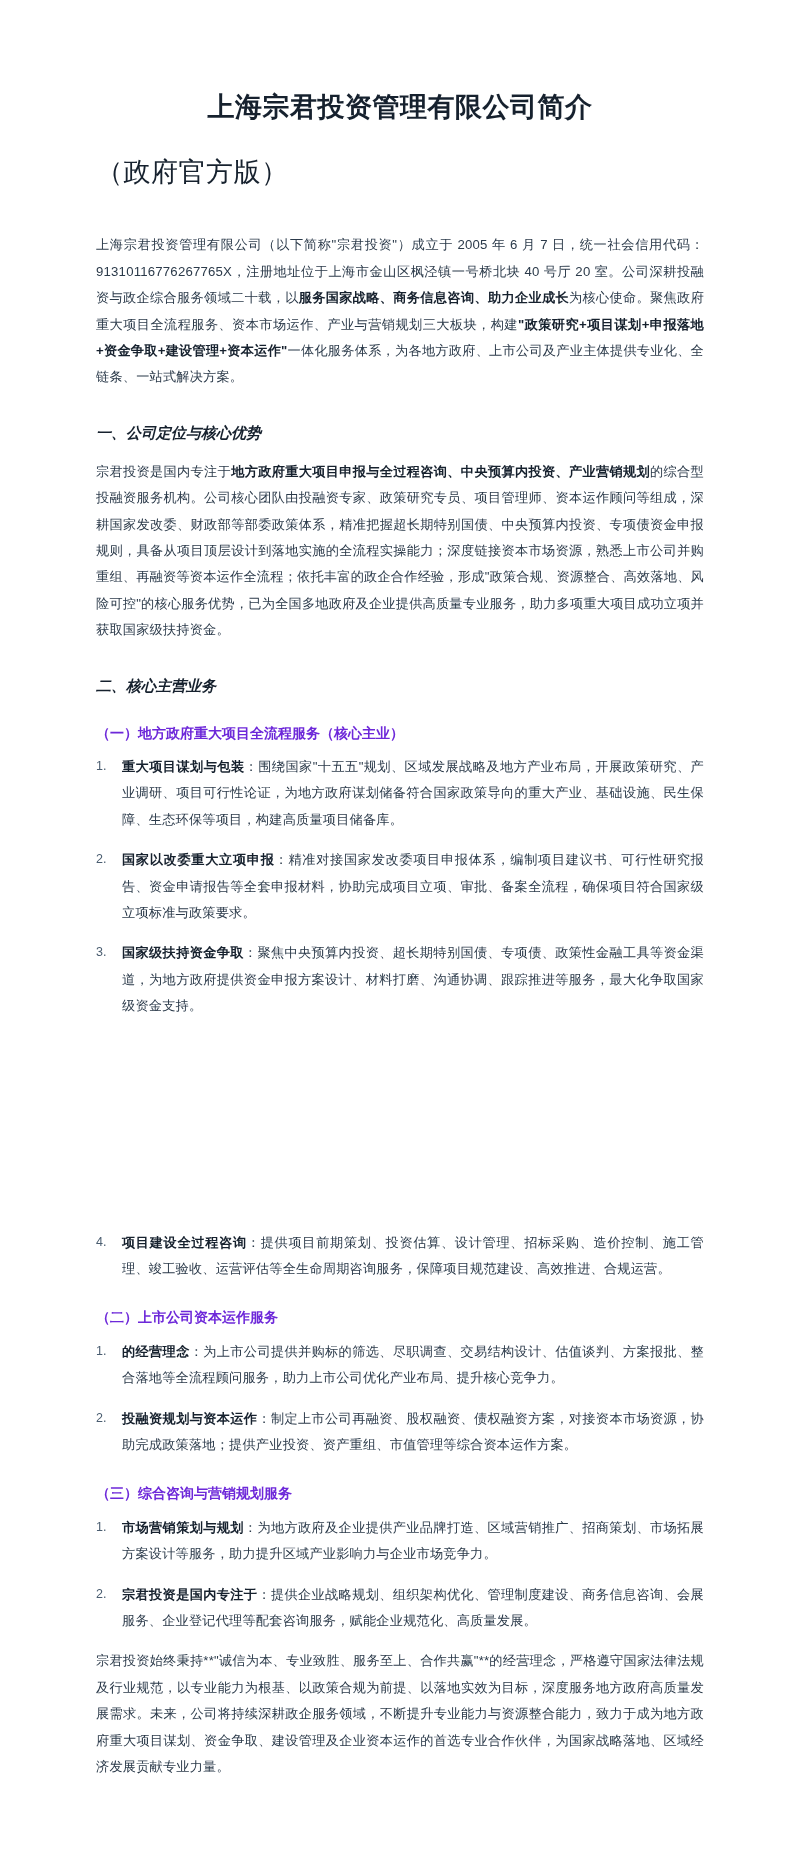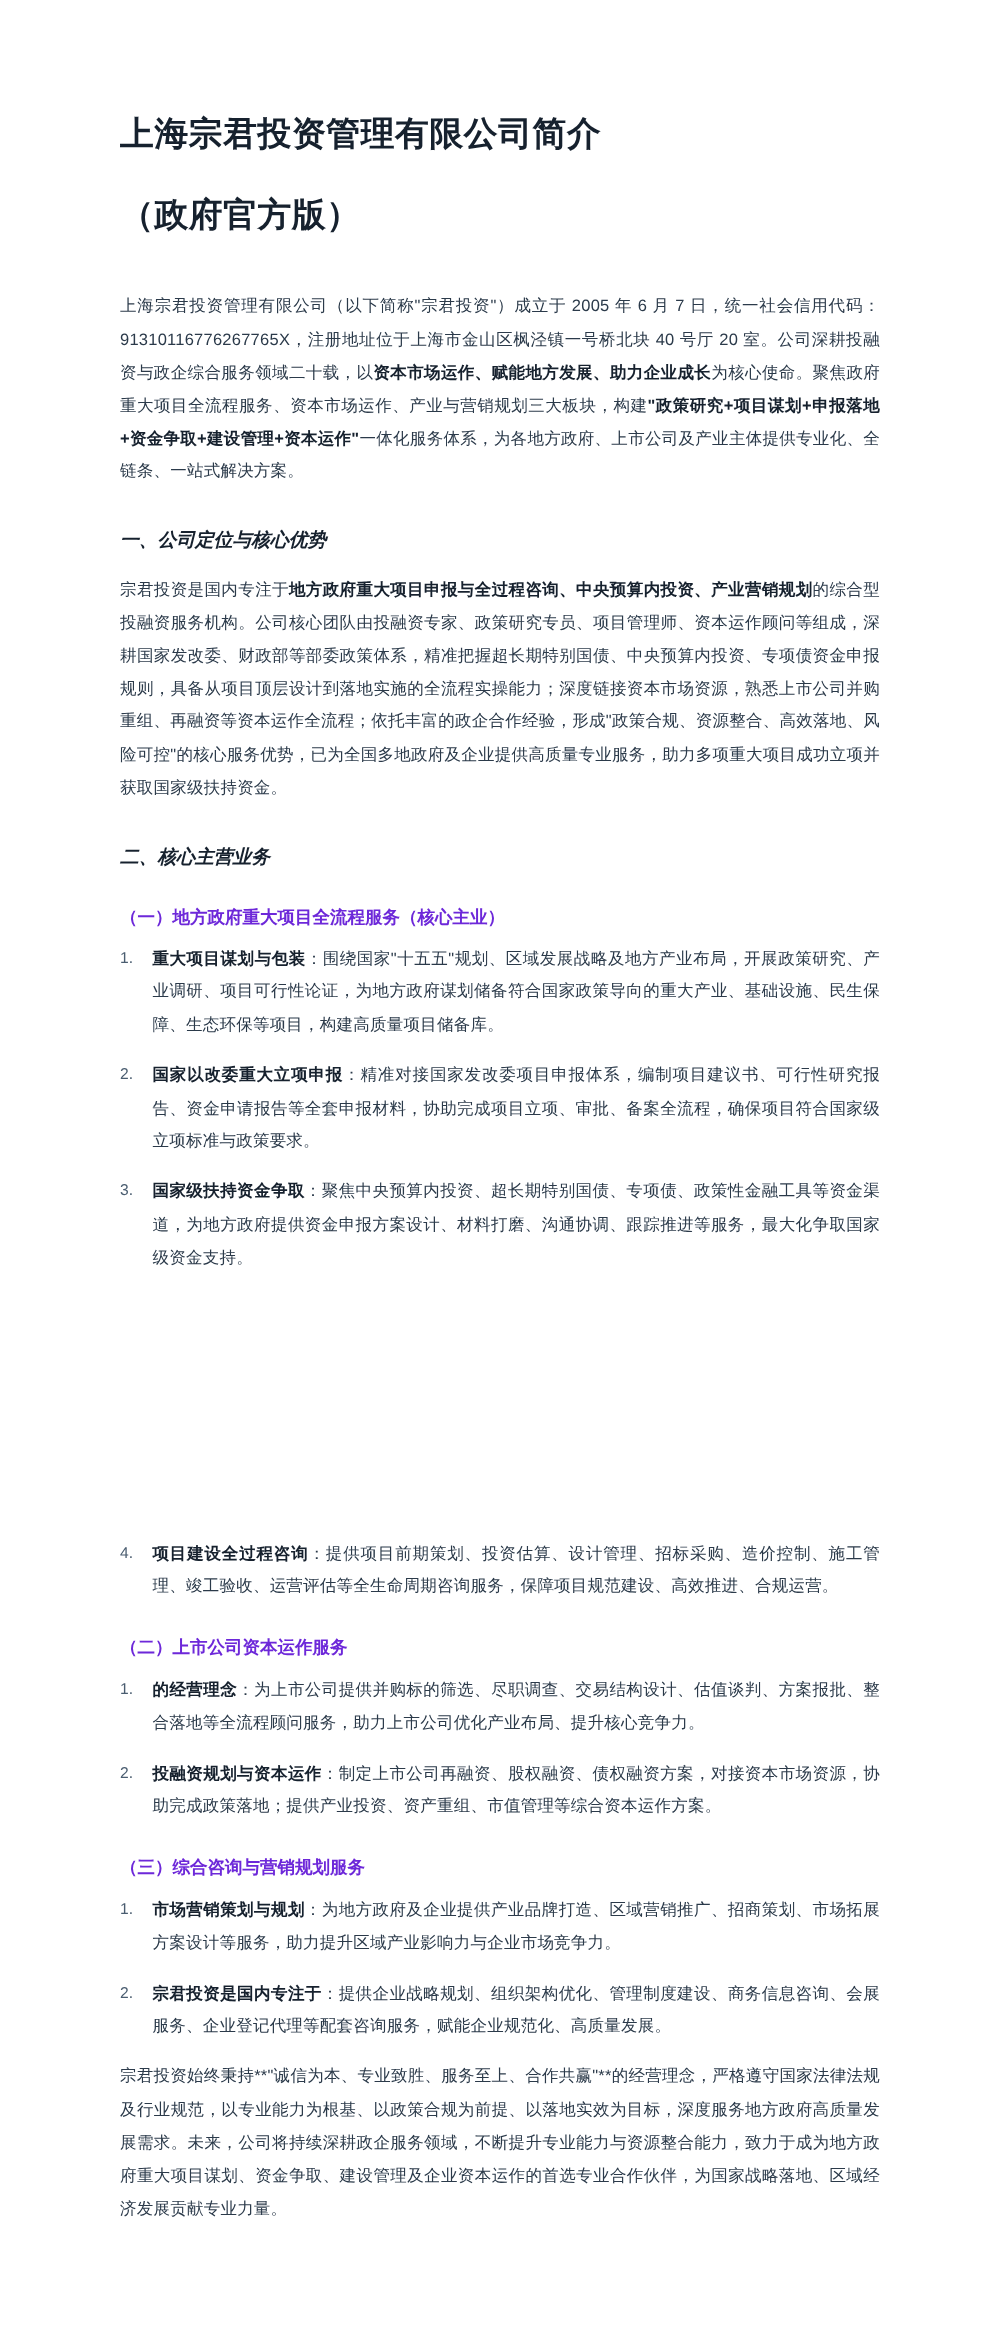--- a/index.html
+++ b/index.html
@@ -19,24 +19,25 @@
     box-sizing: border-box;
     padding: 60px 96px 40px 96px;
   }
   .doc-title {
     font-size: 27px;
     font-weight: bold;
     color: #16212e;
     letter-spacing: 0.5px;
     margin: 28px 0 0 0;
     line-height: 1.45;
+    text-align: center;
   }
   .doc-subtitle {
     font-size: 27px;
-    font-weight: bold;
+    font-weight: normal;
     color: #16212e;
     letter-spacing: 0.5px;
     margin: 26px 0 40px 0;
     line-height: 1.45;
   }
   p.para {
     font-size: 13.2px;
     line-height: 2.0;
     color: #2b3a4a;
     margin: 0 0 16px 0;
@@ -87,21 +88,21 @@
 </style>
 </head>
 <body>
 
 <div class="page">
 
   <h1 class="doc-title">上海宗君投资管理有限公司简介</h1>
   <h1 class="doc-subtitle">（政府官方版）</h1>
 
   <p class="para">
-    <span>上海宗君投资管理有限公司（以下简称"宗君投资"）成立于 2005 年 6 月 7 日，统一社会信用代码：91310116776267765X，注册地址位于上海市金山区枫泾镇一号桥北块 40 号厅 20 室。公司深耕投融资与政企综合服务领域二十载，以</span><span class="b">资本市场运作、赋能地方发展、助力企业成长</span><span>为核心使命。聚焦政府重大项目全流程服务、资本市场运作、产业与营销规划三大板块，构建</span><span class="b">"政策研究+项目谋划+申报落地+资金争取+建设管理+资本运作"</span><span>一体化服务体系，为各地方政府、上市公司及产业主体提供专业化、全链条、一站式解决方案。</span>
+    <span>上海宗君投资管理有限公司（以下简称"宗君投资"）成立于 2005 年 6 月 7 日，统一社会信用代码：91310116776267765X，注册地址位于上海市金山区枫泾镇一号桥北块 40 号厅 20 室。公司深耕投融资与政企综合服务领域二十载，以</span><span class="b">服务国家战略、商务信息咨询、助力企业成长</span><span>为核心使命。聚焦政府重大项目全流程服务、资本市场运作、产业与营销规划三大板块，构建</span><span class="b">"政策研究+项目谋划+申报落地+资金争取+建设管理+资本运作"</span><span>一体化服务体系，为各地方政府、上市公司及产业主体提供专业化、全链条、一站式解决方案。</span>
   </p>
 
   <h2 class="h-major">一、公司定位与核心优势</h2>
   <p class="para">
     <span>宗君投资是国内专注于</span><span class="b">地方政府重大项目申报与全过程咨询、中央预算内投资、产业营销规划</span><span>的综合型投融资服务机构。公司核心团队由投融资专家、政策研究专员、项目管理师、资本运作顾问等组成，深耕国家发改委、财政部等部委政策体系，精准把握超长期特别国债、中央预算内投资、专项债资金申报规则，具备从项目顶层设计到落地实施的全流程实操能力；深度链接资本市场资源，熟悉上市公司并购重组、再融资等资本运作全流程；依托丰富的政企合作经验，形成"政策合规、资源整合、高效落地、风险可控"的核心服务优势，已为全国多地政府及企业提供高质量专业服务，助力多项重大项目成功立项并获取国家级扶持资金。</span>
   </p>
 
   <h2 class="h-major">二、核心主营业务</h2>
 
   <h3 class="h-sub">（一）地方政府重大项目全流程服务（核心主业）</h3>

